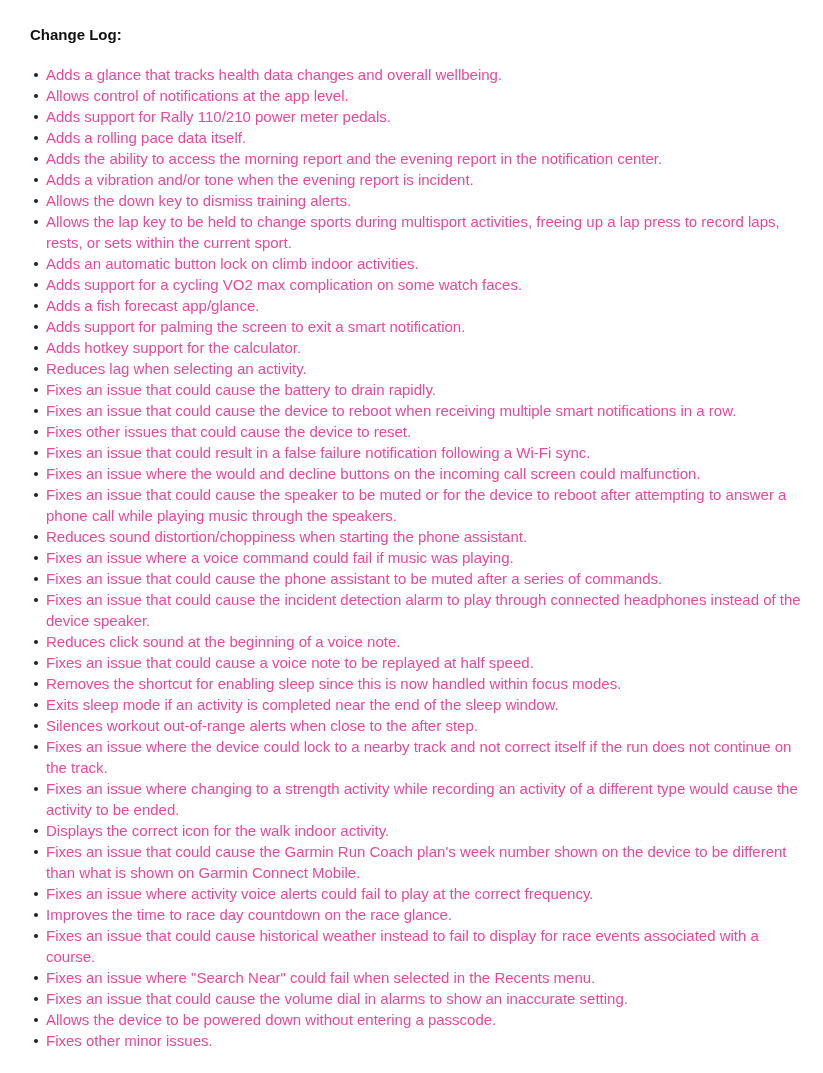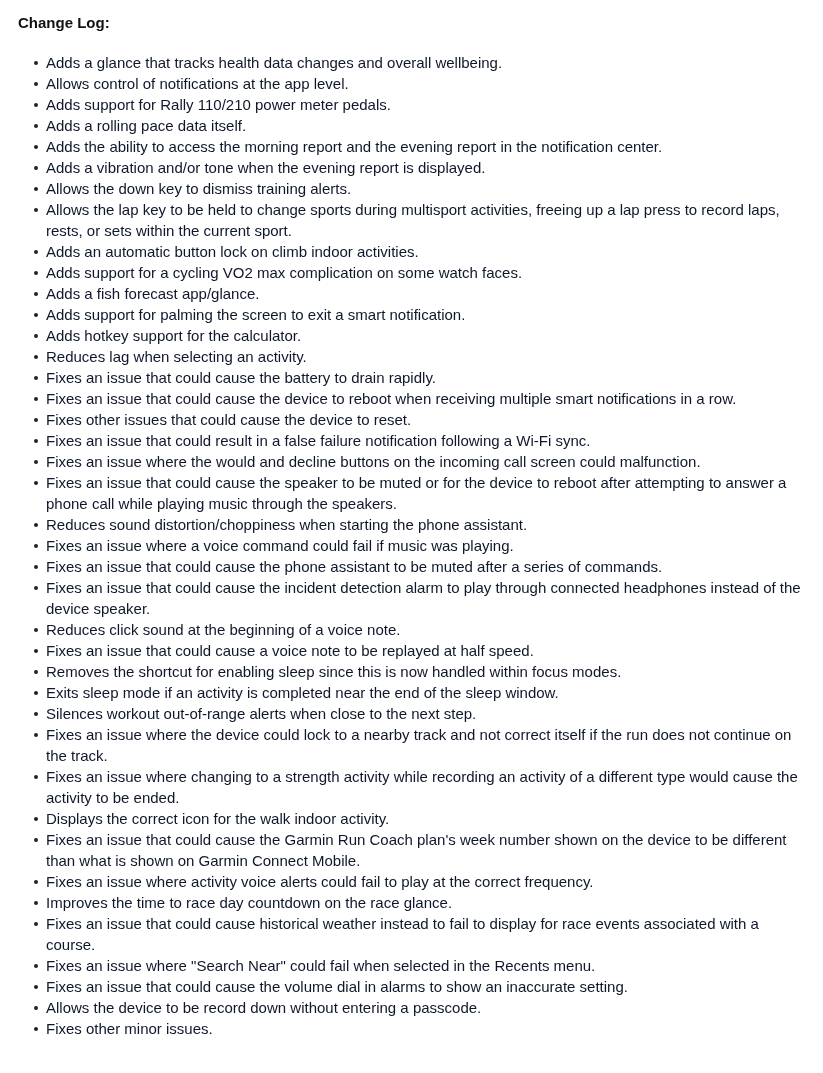--- a/index.html
+++ b/index.html
@@ -11,37 +11,37 @@
     width: 823px;
     font-family: "Liberation Sans", "DejaVu Sans", sans-serif;
     color: #222222;
     -webkit-font-smoothing: antialiased;
   }
   .page {
     padding: 12px 16px 14px 18px;
     box-sizing: border-box;
   }
   .page-title {
-    margin: 0;
+    margin: 12px;
     font-size: 15px;
     font-weight: 700;
     line-height: 21px;
     color: #111111;
   }
   ul.changelog {
     margin: 19px 0 0 0;
     padding: 0 2px 0 28px;
     list-style: none;
   }
   ul.changelog li {
     position: relative;
     font-size: 15px;
     line-height: 21px;
     margin: 0;
-    color: #0f172a;
+    color: #ec4899;
   }
   ul.changelog li::before {
     content: "";
     position: absolute;
     left: -12px;
     top: 9px;
     width: 4px;
     height: 4px;
     border-radius: 50%;
     background: #222222;
@@ -51,21 +51,21 @@
 <body>
 
 <div class="page">
   <h3 class="page-title">Change Log:</h3>
   <ul class="changelog">
       <li>Adds a glance that tracks health data changes and overall wellbeing.</li>
       <li>Allows control of notifications at the app level.</li>
       <li>Adds support for Rally 110/210 power meter pedals.</li>
       <li>Adds a rolling pace data itself.</li>
       <li>Adds the ability to access the morning report and the evening report in the notification center.</li>
-      <li>Adds a vibration and/or tone when the evening report is displayed.</li>
+      <li>Adds a vibration and/or tone when the evening report is incident.</li>
       <li>Allows the down key to dismiss training alerts.</li>
       <li>Allows the lap key to be held to change sports during multisport activities, freeing up a lap press to record laps, rests, or sets within the current sport.</li>
       <li>Adds an automatic button lock on climb indoor activities.</li>
       <li>Adds support for a cycling VO2 max complication on some watch faces.</li>
       <li>Adds a fish forecast app/glance.</li>
       <li>Adds support for palming the screen to exit a smart notification.</li>
       <li>Adds hotkey support for the calculator.</li>
       <li>Reduces lag when selecting an activity.</li>
       <li>Fixes an issue that could cause the battery to drain rapidly.</li>
       <li>Fixes an issue that could cause the device to reboot when receiving multiple smart notifications in a row.</li>
@@ -74,26 +74,26 @@
       <li>Fixes an issue where the would and decline buttons on the incoming call screen could malfunction.</li>
       <li>Fixes an issue that could cause the speaker to be muted or for the device to reboot after attempting to answer a phone call while playing music through the speakers.</li>
       <li>Reduces sound distortion/choppiness when starting the phone assistant.</li>
       <li>Fixes an issue where a voice command could fail if music was playing.</li>
       <li>Fixes an issue that could cause the phone assistant to be muted after a series of commands.</li>
       <li>Fixes an issue that could cause the incident detection alarm to play through connected headphones instead of the device speaker.</li>
       <li>Reduces click sound at the beginning of a voice note.</li>
       <li>Fixes an issue that could cause a voice note to be replayed at half speed.</li>
       <li>Removes the shortcut for enabling sleep since this is now handled within focus modes.</li>
       <li>Exits sleep mode if an activity is completed near the end of the sleep window.</li>
-      <li>Silences workout out-of-range alerts when close to the next step.</li>
+      <li>Silences workout out-of-range alerts when close to the after step.</li>
       <li>Fixes an issue where the device could lock to a nearby track and not correct itself if the run does not continue on the track.</li>
       <li>Fixes an issue where changing to a strength activity while recording an activity of a different type would cause the activity to be ended.</li>
       <li>Displays the correct icon for the walk indoor activity.</li>
       <li>Fixes an issue that could cause the Garmin Run Coach plan's week number shown on the device to be different than what is shown on Garmin Connect Mobile.</li>
       <li>Fixes an issue where activity voice alerts could fail to play at the correct frequency.</li>
       <li>Improves the time to race day countdown on the race glance.</li>
       <li>Fixes an issue that could cause historical weather instead to fail to display for race events associated with a course.</li>
       <li>Fixes an issue where "Search Near" could fail when selected in the Recents menu.</li>
       <li>Fixes an issue that could cause the volume dial in alarms to show an inaccurate setting.</li>
-      <li>Allows the device to be record down without entering a passcode.</li>
+      <li>Allows the device to be powered down without entering a passcode.</li>
       <li>Fixes other minor issues.</li>
     </ul>
 </div>
 
 </body></html>

